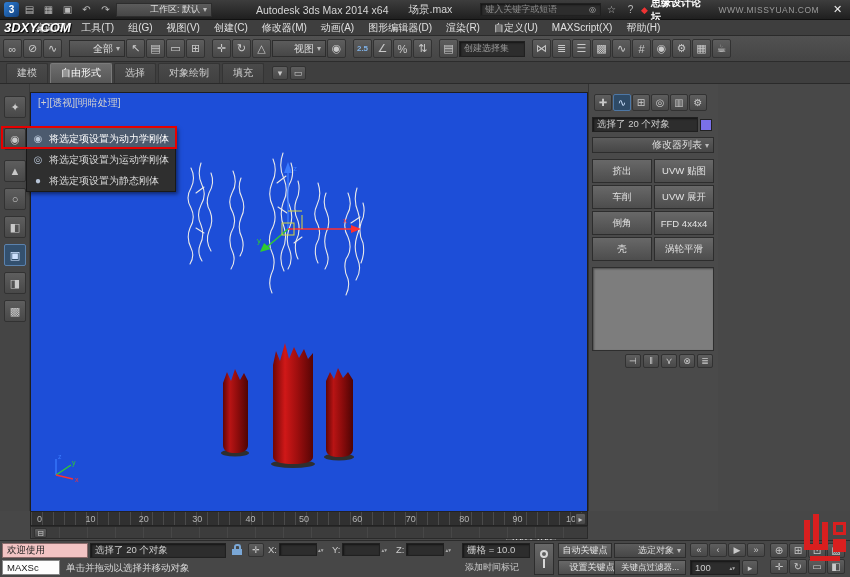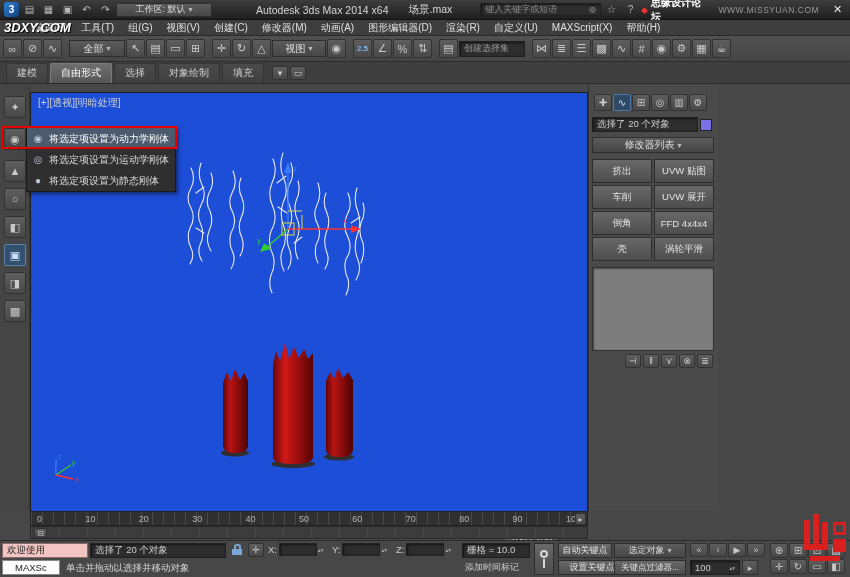--- a/index.html
+++ b/index.html
@@ -2,21 +2,21 @@
 <html><head>
 <meta charset="utf-8">
 <style>
 *{margin:0;padding:0;box-sizing:border-box}
 body{background:#222;font-family:"Liberation Sans","DejaVu Sans",sans-serif}
 #root{position:relative;width:850px;height:577px;background:#474747;overflow:hidden;font-size:10px;color:#ddd}
 .abs{position:absolute}
 .row{display:flex;align-items:center}
 .icon{display:inline-flex;align-items:center;justify-content:center;width:19px;height:19px;font-size:11px;color:#c9c9c9;background:linear-gradient(#5e5e5e,#484848);border:1px solid #323232;border-radius:2px;flex:none}
 .icon.sm{width:16px;height:14px;font-size:9px}
-.dd{display:flex;align-items:center;justify-content:center;background:linear-gradient(#5c5c5c,#464646);border:1px solid #2d2d2d;color:#ddd;padding:0 4px;height:17px;flex:none}
+.dd{display:flex;align-items:center;justify-content:flex-end;background:linear-gradient(#5c5c5c,#464646);border:1px solid #2d2d2d;color:#ddd;padding:0 4px;height:17px;flex:none}
 .fld{display:flex;align-items:center;background:#2d2d2d;border:1px solid #202020;box-shadow:inset 1px 1px 2px rgba(0,0,0,.55);color:#ccc;padding:0 4px;overflow:hidden;white-space:nowrap}
 .btn{display:flex;align-items:center;justify-content:center;background:linear-gradient(#686868,#4d4d4d);border:1px solid #2d2d2d;color:#e3e3e3;white-space:nowrap;overflow:hidden}
 .caret{font-size:8px;color:#bbb;margin-left:3px}
 
 #titlebar{left:0;top:0;width:850px;height:20px;background:linear-gradient(#3d3d3d,#1f1f1f);border-bottom:1px solid #111;display:flex;align-items:center;padding:0 4px;gap:2px}
 #applogo{width:15px;height:15px;border-radius:3px;background:linear-gradient(135deg,#2e7fd8,#123f7a);color:#fff;font-size:10px;font-weight:bold;display:flex;align-items:center;justify-content:center;flex:none}
 .qat{width:17px;height:15px;font-size:10px;color:#bbb;display:flex;align-items:center;justify-content:center;flex:none}
 #workspace-dd{height:14px;font-size:9px;min-width:96px}
 #wintitle{color:#d6d6d6;font-size:10.5px;margin-left:42px;white-space:nowrap}
 #filename{color:#d6d6d6;font-size:10.5px;margin-left:18px;white-space:nowrap}
@@ -66,21 +66,21 @@
 #timeband{left:0;top:511px;width:850px;height:29px;background:#474747}
 #ruler{position:absolute;left:30px;top:0;width:558px;height:15px;background:#303030;border:1px solid #222;background-image:repeating-linear-gradient(90deg,#4a4a4a 0 1px,transparent 1px 11px)}
 #ruler .nums{position:absolute;left:0;top:0;width:100%;height:100%;display:flex;justify-content:space-between;align-items:center;padding:0 6px;font-size:9px;color:#b5b5b5}
 #timeslider{position:absolute;left:475px;top:14px;width:50px;height:29px;background:linear-gradient(#6b6b6b,#525252);border:1px solid #7d7d7d;color:#eee;font-size:10px;display:flex;align-items:center;justify-content:center}
 #rulerarrow{position:absolute;right:1px;top:1px;width:11px;height:12px;font-size:8px}
 #trackbar{position:absolute;left:30px;top:15px;width:558px;height:13px;background:#3c3c3c;border:1px solid #2a2a2a;background-image:repeating-linear-gradient(90deg,#474747 0 1px,transparent 1px 28px)}
 #minicurve{position:absolute;left:3px;top:1px;width:13px;height:10px;font-size:8px}
 
 #statusbar{left:0;top:540px;width:850px;height:37px;background:#474747;border-top:1px solid #2b2b2b}
 #welcome{position:absolute;left:2px;top:2px;width:86px;height:15px;background:#f2c4c4;border:1px solid #8a6a6a;color:#222;font-size:9.5px;display:flex;align-items:center;padding:0 4px}
-#maxs{position:absolute;left:2px;top:19px;width:58px;height:15px;background:#fdfdfd;border:1px solid #888;color:#222;font-size:9.5px;display:flex;align-items:center;padding:0 12px}
+#maxs{position:absolute;left:2px;top:19px;width:58px;height:15px;background:#fdfdfd;border:1px solid #888;color:#222;font-size:9.5px;display:flex;align-items:center;padding:0 4px}
 #selstat{position:absolute;left:90px;top:2px;width:136px;height:15px;font-size:9.5px}
 #prompt{position:absolute;left:66px;top:21px;color:#d8d8d8;font-size:9.5px;white-space:nowrap}
 #lockicon{position:absolute;left:230px;top:3px;width:14px;height:13px;display:flex;flex-direction:column;align-items:center}
 #lockicon .shackle{width:7px;height:5px;border:2px solid #7aa7d6;border-bottom:none;border-radius:3px 3px 0 0}
 #lockicon .body{width:10px;height:6px;background:#7aa7d6}
 .coordlbl{color:#ccc;font-size:9.5px;margin-right:2px}
 .coordfld{width:38px;height:13px}
 .spincol{display:inline-flex;flex-direction:column;line-height:4px;font-size:5.5px;color:#aaa;margin-left:1px}
 #gridfld{position:absolute;left:462px;top:2px;width:68px;height:15px;font-size:9.5px}
 #addtag{position:absolute;left:462px;top:19px;width:68px;height:15px;font-size:9px;color:#cfcfcf;display:flex;align-items:center;padding:0 3px}

